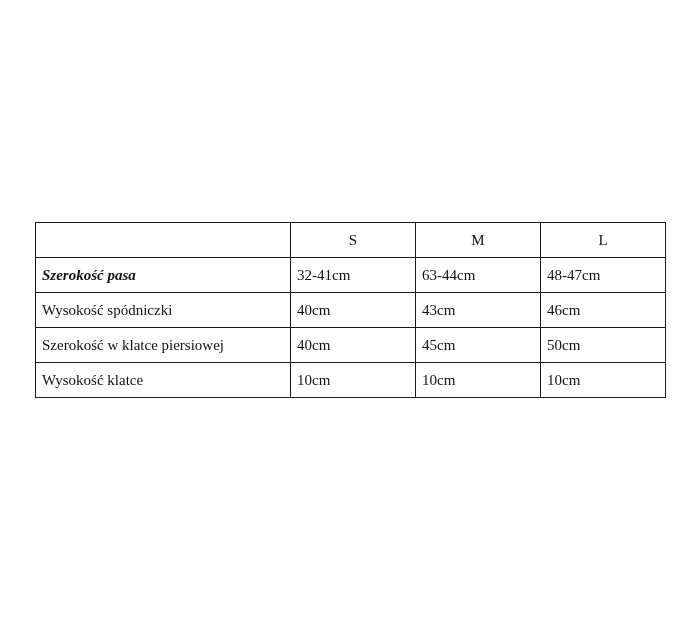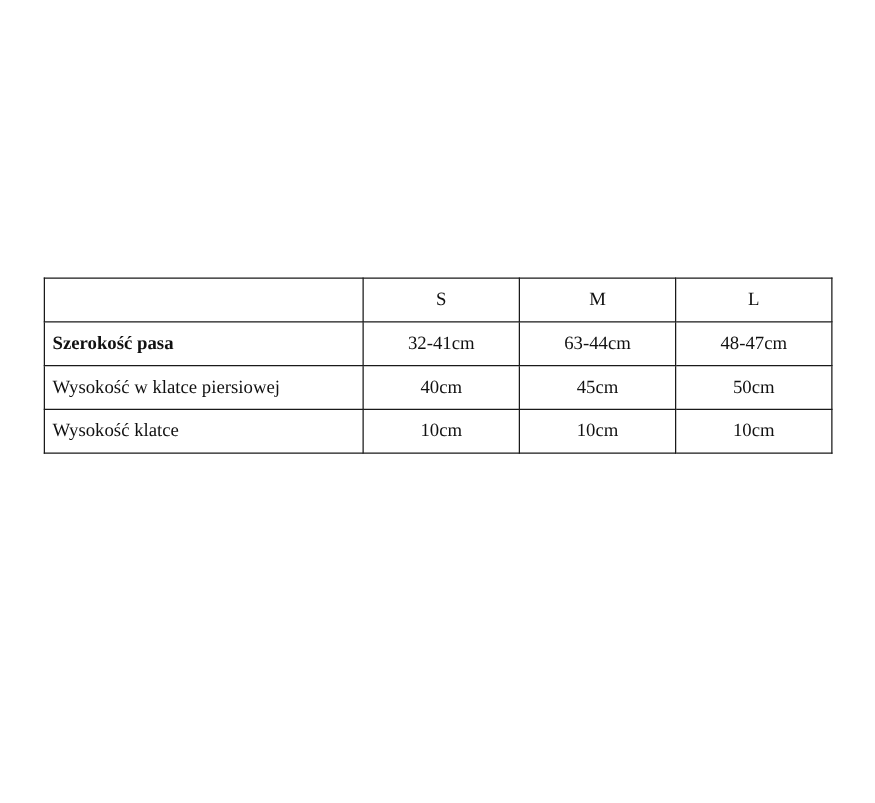--- a/index.html
+++ b/index.html
@@ -37,23 +37,22 @@
     font-weight: normal;
     vertical-align: middle;
   }
   col.label-col { width: 255px; }
   col.size-col  { width: 125px; }
   .row-label {
     text-align: left;
     padding-left: 7px;
     white-space: nowrap;
   }
-  .row-label.bold { font-weight: bold; }
+  .row-label.bold { font-weight: bold; font-style: italic; }
   .val {
-    text-align: center;
   }
   .hdr-blank {
     border: 1px solid #1a1a1a;
   }
   .hdr {
     text-align: center;
     font-weight: bold;
     font-size: 15px;
   }
 </style>
@@ -77,21 +76,27 @@
       </tr>
     </thead>
     <tbody>
       <tr>
         <td class="row-label bold">Szerokość pasa</td>
         <td class="val">32-41cm</td>
         <td class="val">63-44cm</td>
         <td class="val">48-47cm</td>
       </tr>
       <tr>
-        <td class="row-label">Wysokość w klatce piersiowej</td>
+        <td class="row-label">Wysokość spódniczki</td>
+        <td class="val">40cm</td>
+        <td class="val">43cm</td>
+        <td class="val">46cm</td>
+      </tr>
+      <tr>
+        <td class="row-label">Szerokość w klatce piersiowej</td>
         <td class="val">40cm</td>
         <td class="val">45cm</td>
         <td class="val">50cm</td>
       </tr>
       <tr>
         <td class="row-label">Wysokość klatce</td>
         <td class="val">10cm</td>
         <td class="val">10cm</td>
         <td class="val">10cm</td>
       </tr>

